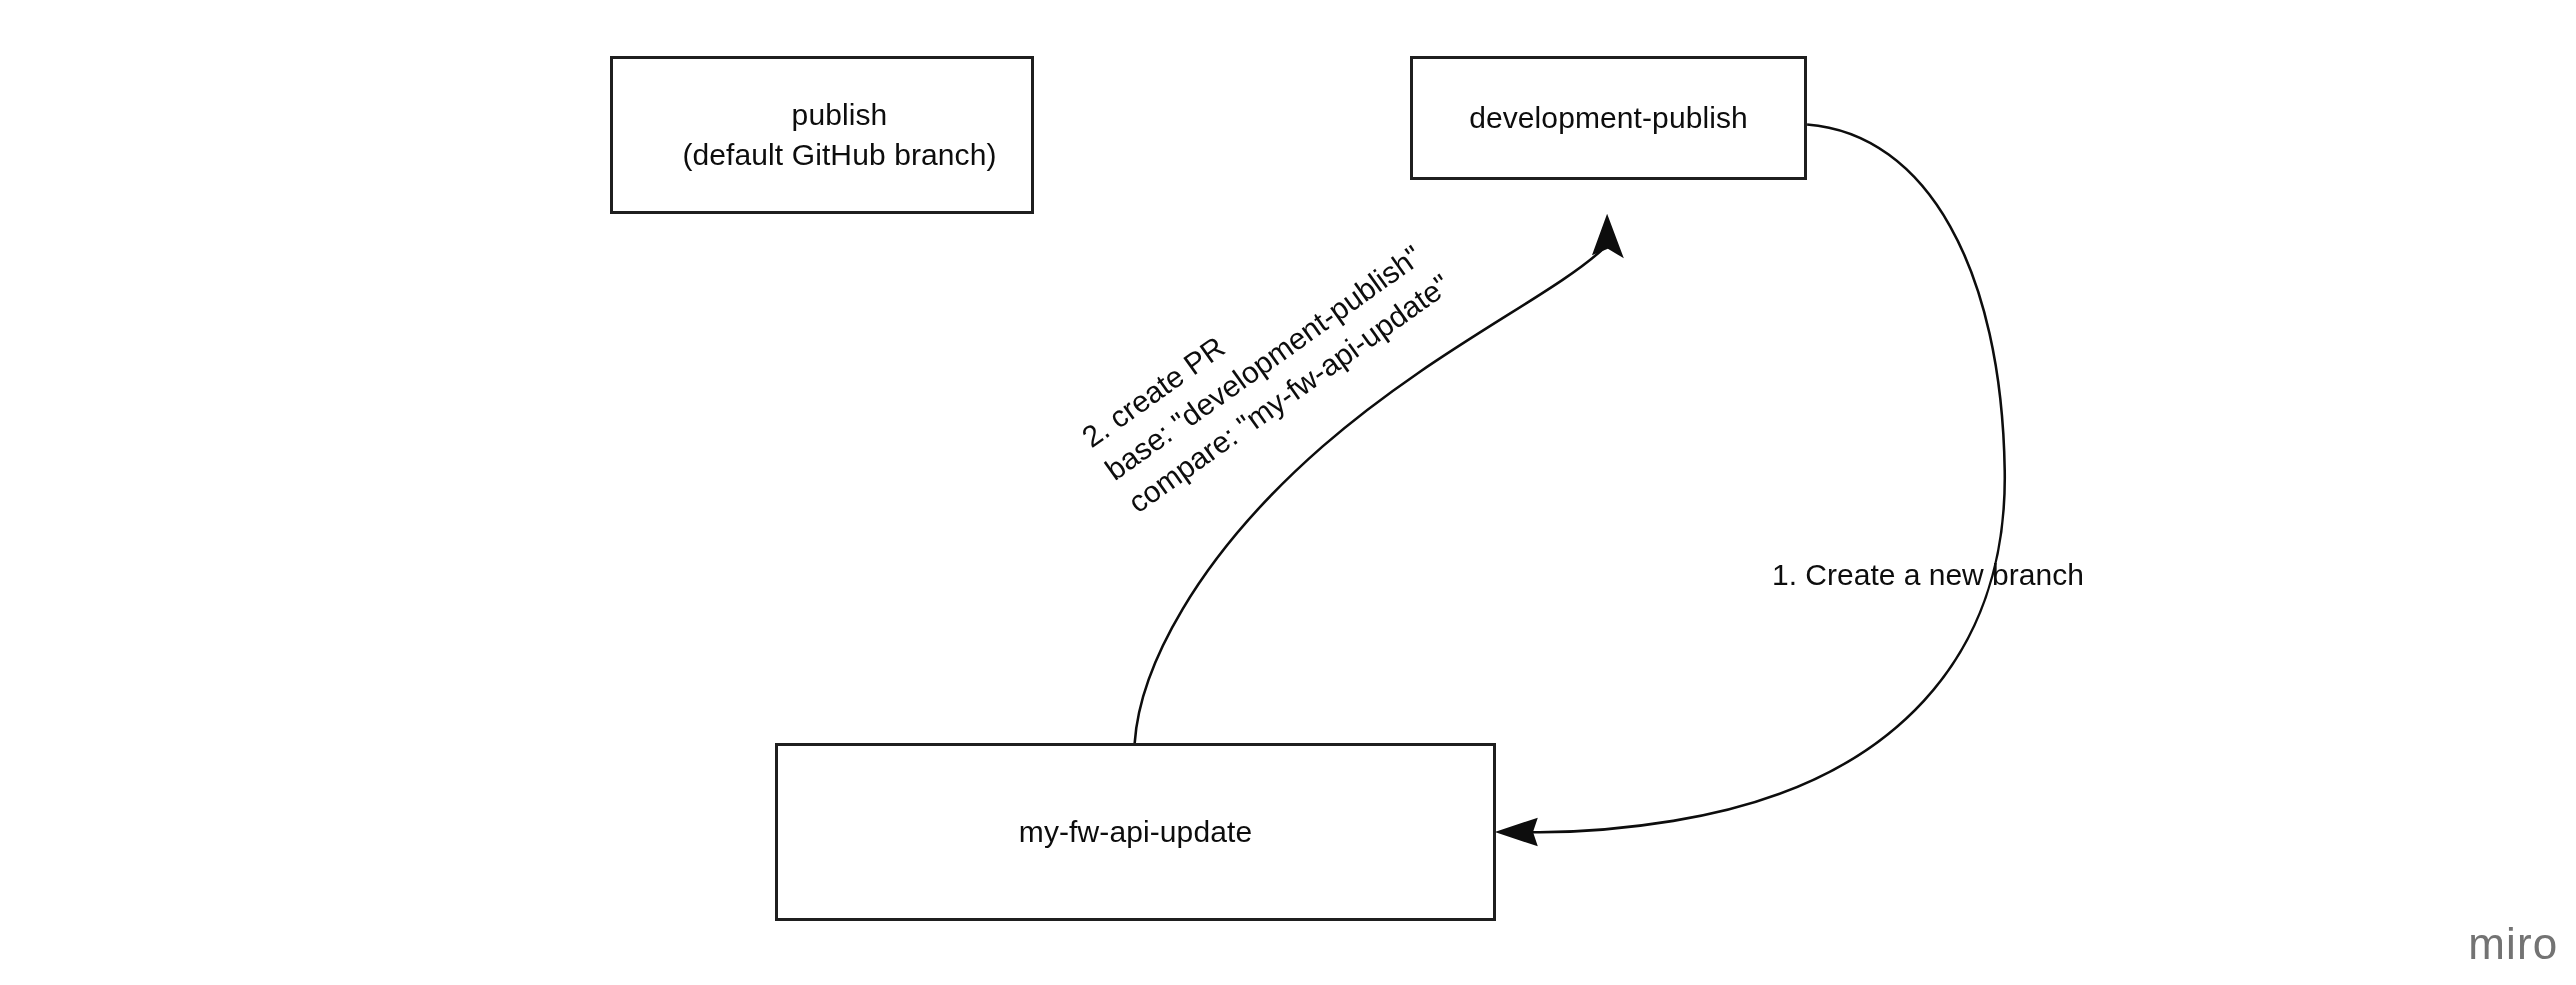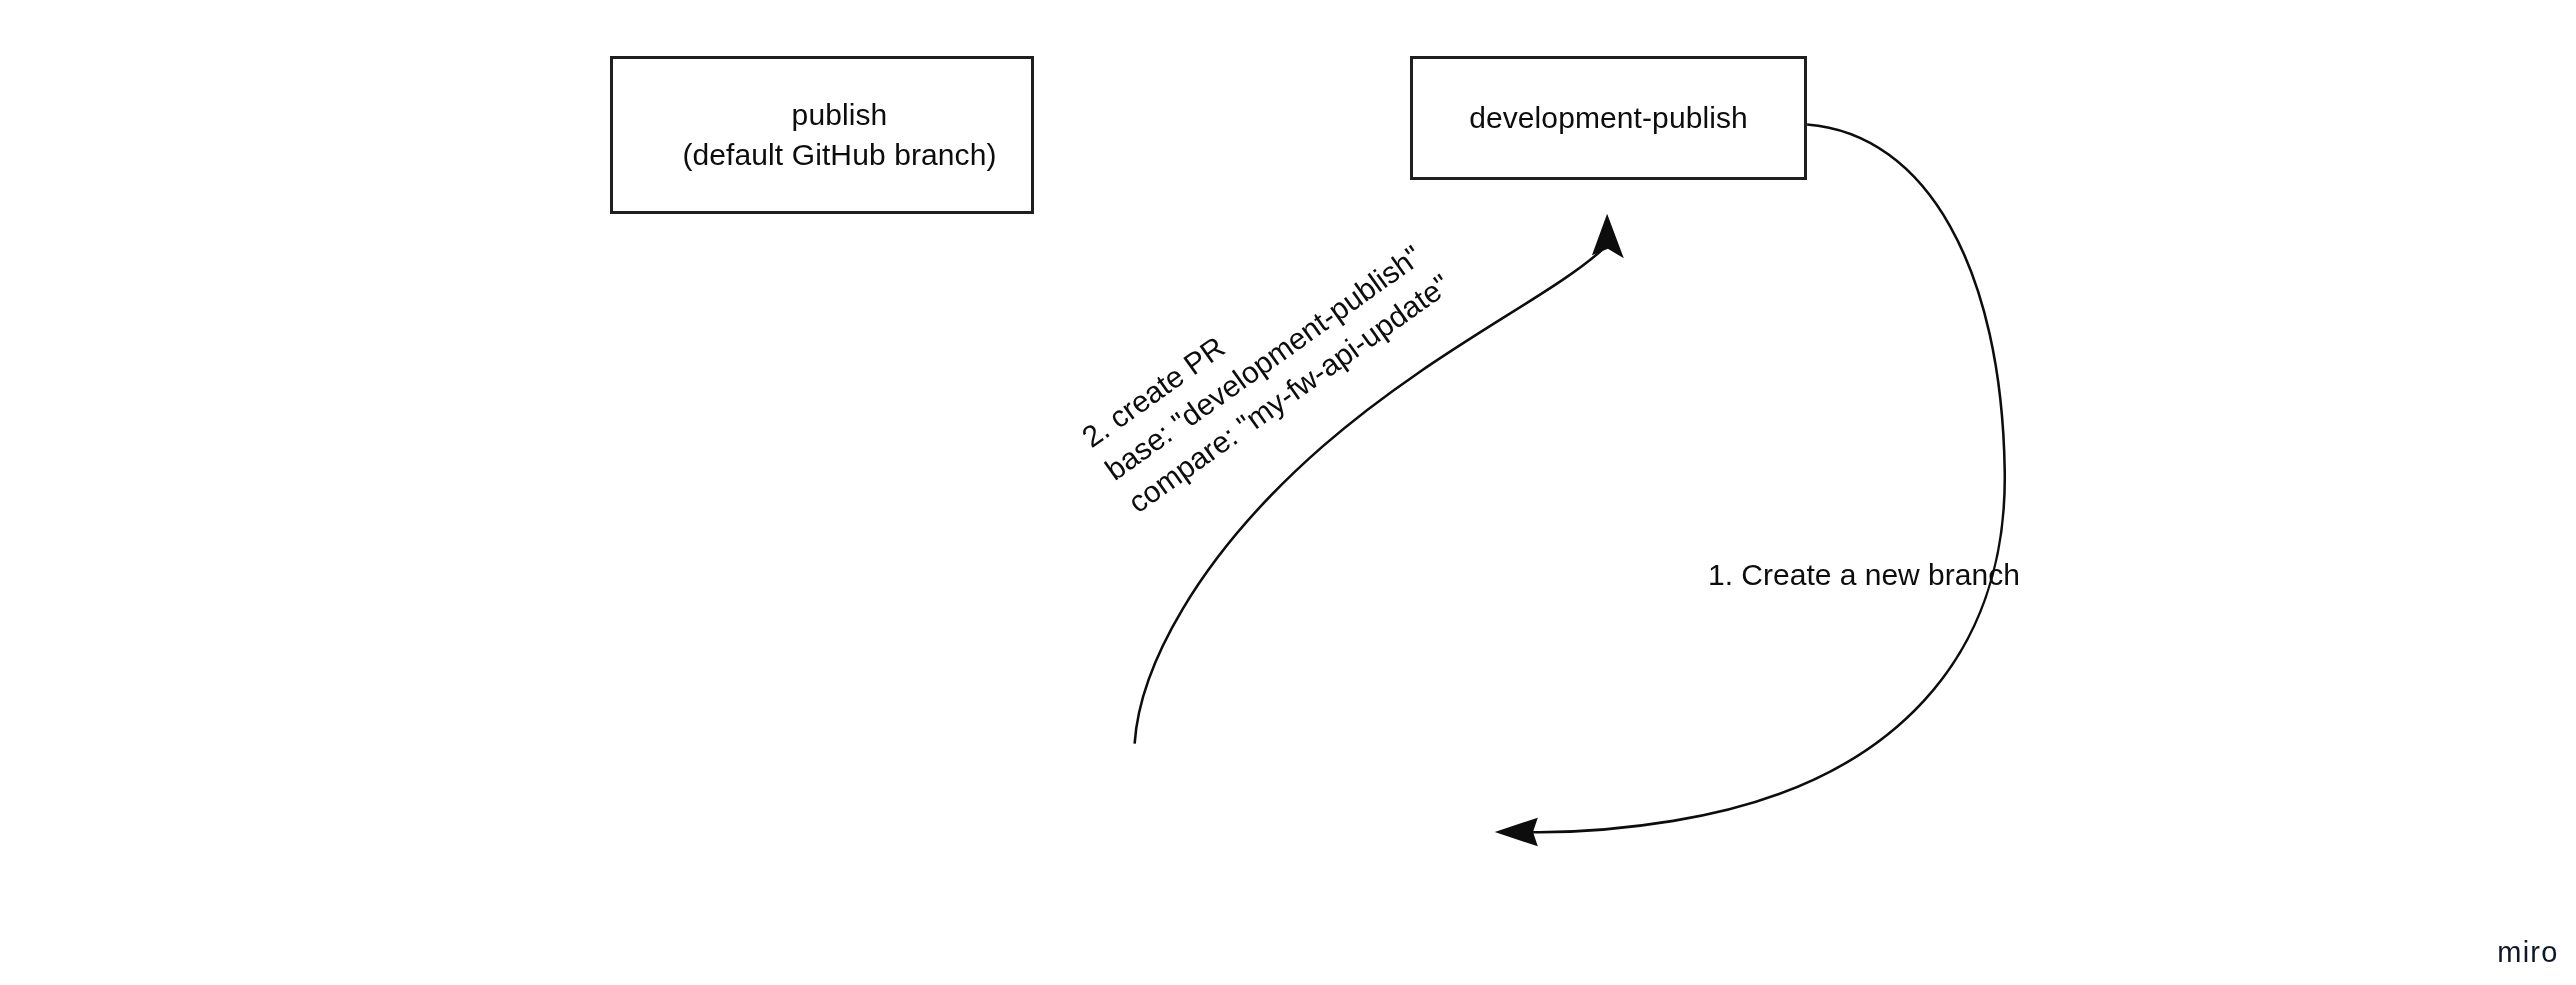--- a/index.html
+++ b/index.html
@@ -76,36 +76,36 @@
   
   .edge-label {
     position: absolute;
     color: #0d0d0d;
     font-size: 30px;
     line-height: 1.34;
     white-space: pre;
     z-index: 4;
   }
   #label-create-branch {
-    left: 1708px;
+    left: 1772px;
     top: 555px;
   }
   #label-create-pr {
     left: 1144px;
     top: 402px;
     transform: rotate(-35.5deg);
     transform-origin: 0 100%;
   }
   
   #miro-watermark {
     position: absolute;
     right: 17.5px;
     bottom: 17.5px;
-    color: #0f172a;
-    font-size: 29px;
+    color: #737373;
+    font-size: 44px;
     letter-spacing: 1.2px;
     z-index: 5;
     user-select: none;
   }
 </style>
 </head>
 <body>
 
 <div id="canvas">
 
@@ -129,20 +129,23 @@
 
   <div class="node" id="node-publish">
     <span>publish
 (default GitHub branch)</span>
   </div>
 
   <div class="node" id="node-development-publish">
     <span>development-publish</span>
   </div>
 
+  <div class="node" id="node-my-fw-api-update">
+    <span>my-fw-api-update</span>
+  </div>
 
   <div class="edge-label" id="label-create-branch">1. Create a new branch</div>
 
   <div class="edge-label" id="label-create-pr"><span>2. create PR</span><br><span>base: "development-publish"</span><br><span>compare: "my-fw-api-update"</span></div>
 
   <div id="miro-watermark">miro</div>
 
 </div>
 
 

